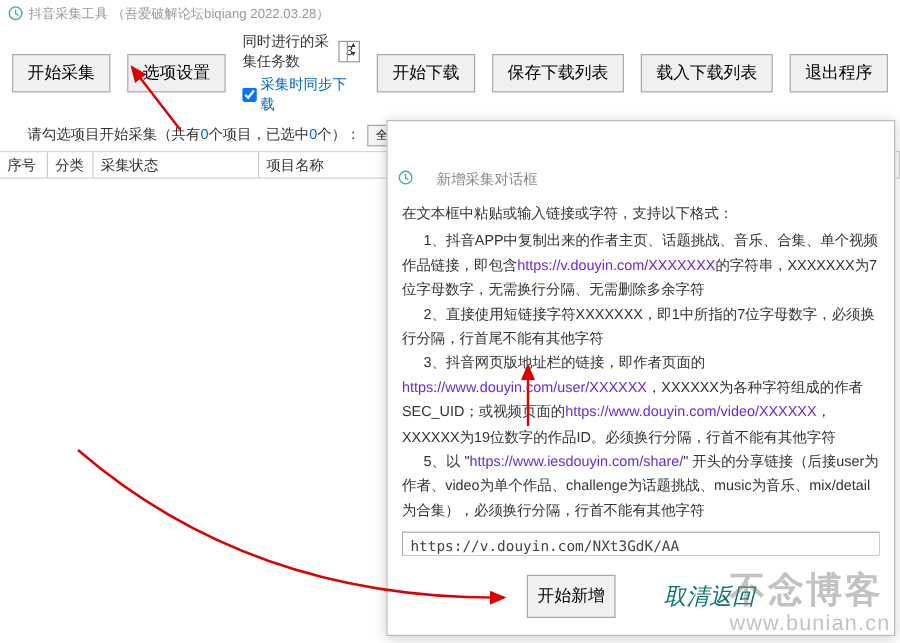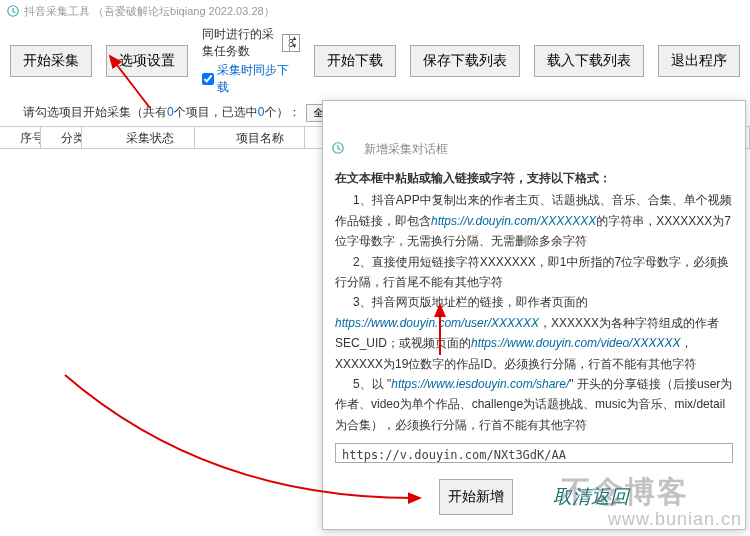--- a/index.html
+++ b/index.html
@@ -14,39 +14,39 @@
 .spin .arrows { position: absolute; right: 0; top: 0; bottom: 0; width: 10px; display: flex; flex-direction: column; }
 .spin .arrows div { flex:1; font-size:6px; line-height:6px; text-align:center; border-left:1px solid #999; }
 .mid-row2 { display: flex; align-items: center; gap: 3px; color: #0066cc; }
 .mid-row2 input[type=checkbox]{ width:12px; height:12px; }
 .statusbar { display: flex; justify-content: space-between; padding: 2px 12px 4px; font-size: 12px; }
 .statusbar .left, .statusbar .right { display: flex; align-items: flex-start; gap: 6px; margin-left: 11px; }
 .small-btn { border: 1px solid #aaa; background: #f5f5f5; padding: 1px 6px; font-size: 10px; cursor: pointer; font-family: inherit; }
 .blue-num { color: #0066cc; }
 .table-wrap { border-top: 1px solid #ccc; display: flex; }
 .table-header { display: flex; height: 22px; border-bottom: 1px solid #ccc; background: #fff; }
-.th { border-right: 1px solid #ccc; padding: 3px 20px; font-size: 12px; text-align: right; white-space: nowrap; overflow: hidden; }
+.th { border-right: 1px solid #ccc; padding: 3px 6px; font-size: 12px; text-align: left; white-space: nowrap; overflow: hidden; }
 .left-table { width: 326px; }
 .right-table { flex: 1; }
 .table-body { height: 460px; background: #fff; }
 .dialog { position: absolute; left: 322px; top: 100px; width: 424px; height: 430px; background: #fff; border: 1px solid #bbb; box-shadow: 0 2px 10px rgba(0,0,0,0.2); display: flex; flex-direction: column; }
 .dialog-title { display: flex; align-items: flex-start; gap: 19px; padding: 4px 8px; font-size: 12px; color: #888; margin-top: 36px; }
 .dialog-title svg { width: 14px; height: 14px; }
 .dialog-body { padding: 6px 12px 4px; font-size: 12px; line-height: 1.7; color: #333; }
-.dialog-body .intro { margin-bottom: 2px; font-weight: bold; }
+.dialog-body .intro { margin-bottom: 2px; }
 .dialog-body .rule { text-indent: 1.5em; }
-.link { color: #0369a1; font-style: italic; }
+.link { color: #6d28d9; }
 .textarea { margin: 4px 12px 6px; flex: 1; border: 1px solid #aaa; padding: 4px 6px; font-family: Consolas, monospace; font-size: 12px; color: #444; resize: none; outline: none; }
 .dialog-footer { display: flex; justify-content: center; align-items: center; gap: 40px; padding: 10px 0 14px; }
 .dialog-footer .btn { padding: 8px 8px; font-size: 14px; text-align: center; }
 .link-btn { color: #0f766e; cursor: pointer; font-size: 19px; font-style: italic; }
 .arrow { position: absolute; pointer-events: none; }
 .watermark { position: absolute; right: 8px; bottom: 6px; text-align: left; color: rgba(120,120,120,0.45); pointer-events: none; }
 .watermark .l1 { font-size: 30px; font-weight: bold; letter-spacing: 2px; }
-.watermark .l2 { font-size: 18px; letter-spacing: 1px; margin-top: -4px; margin-left: 47px; }
+.watermark .l2 { font-size: 18px; letter-spacing: 1px; margin-top: -4px; }
 </style>
 </head>
 <body>
 
 <div class="titlebar">
   <svg viewBox="0 0 24 24">
       <circle cx="12" cy="12" r="9" fill="none" stroke="#4aa" stroke-width="2"></circle>
       <path d="M12 7v6l4 2" stroke="#4aa" stroke-width="2" fill="none"></path>
     </svg>
   <span>抖音采集工具 （吾爱破解论坛biqiang 2022.03.28）</span>

